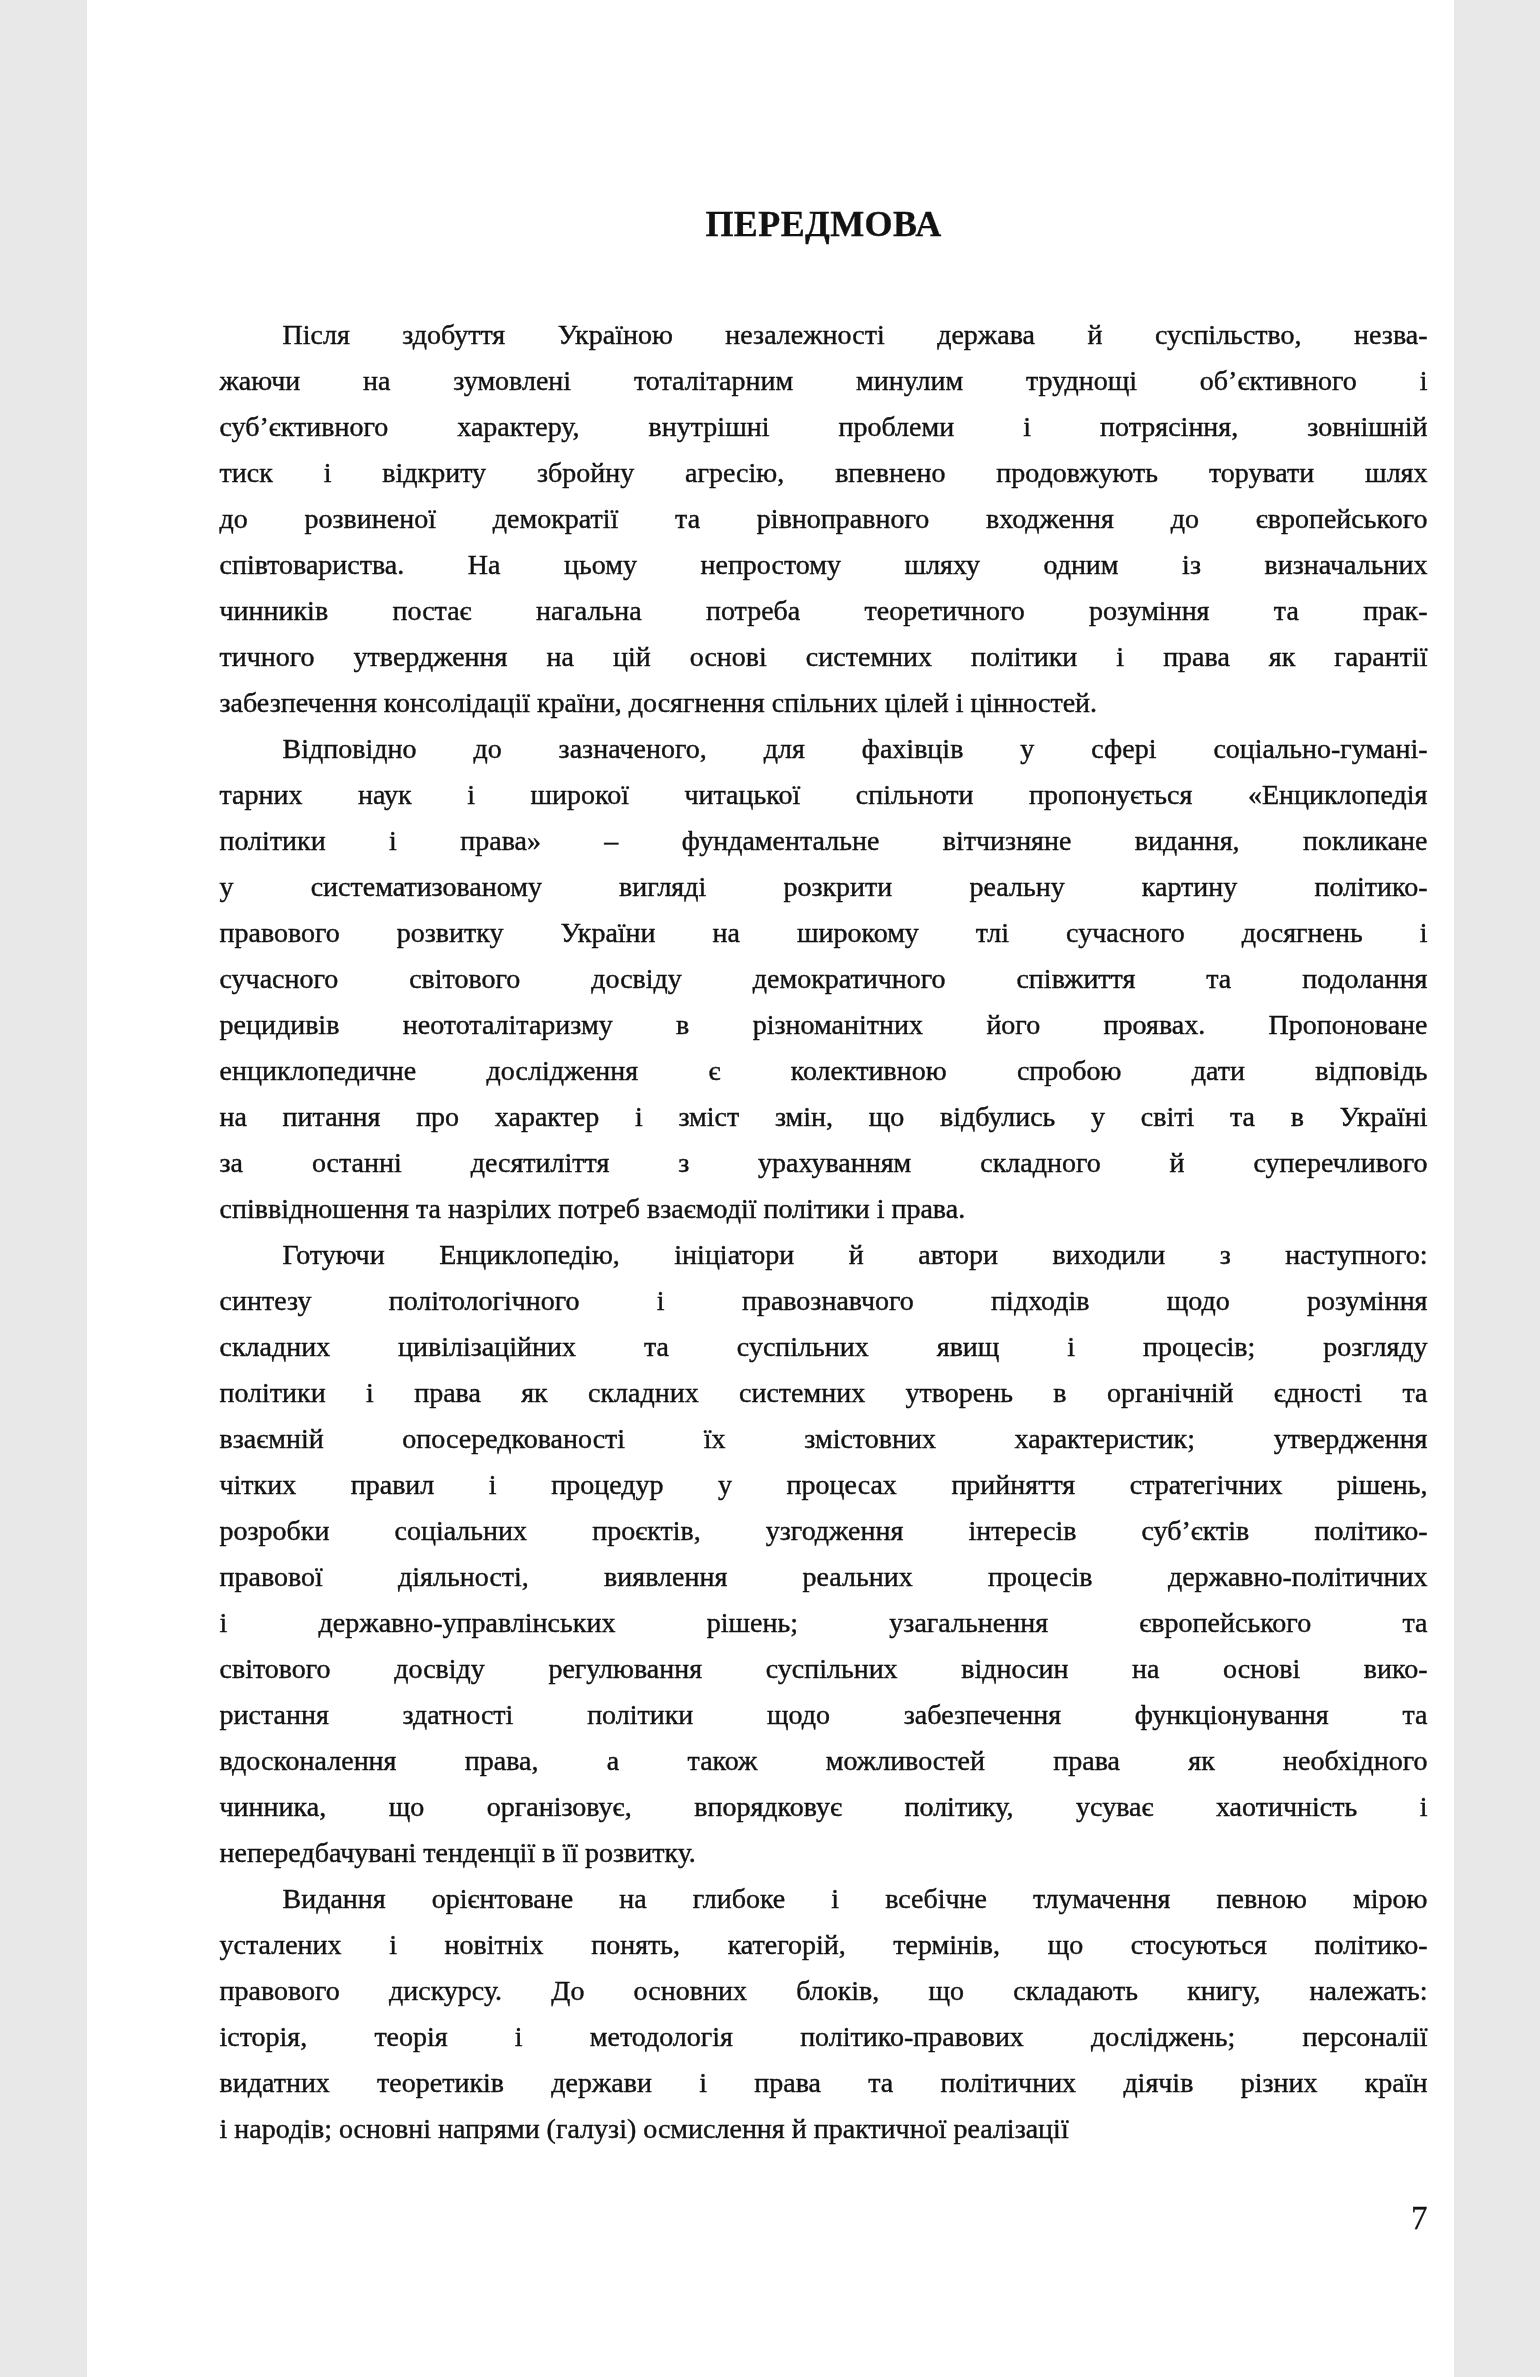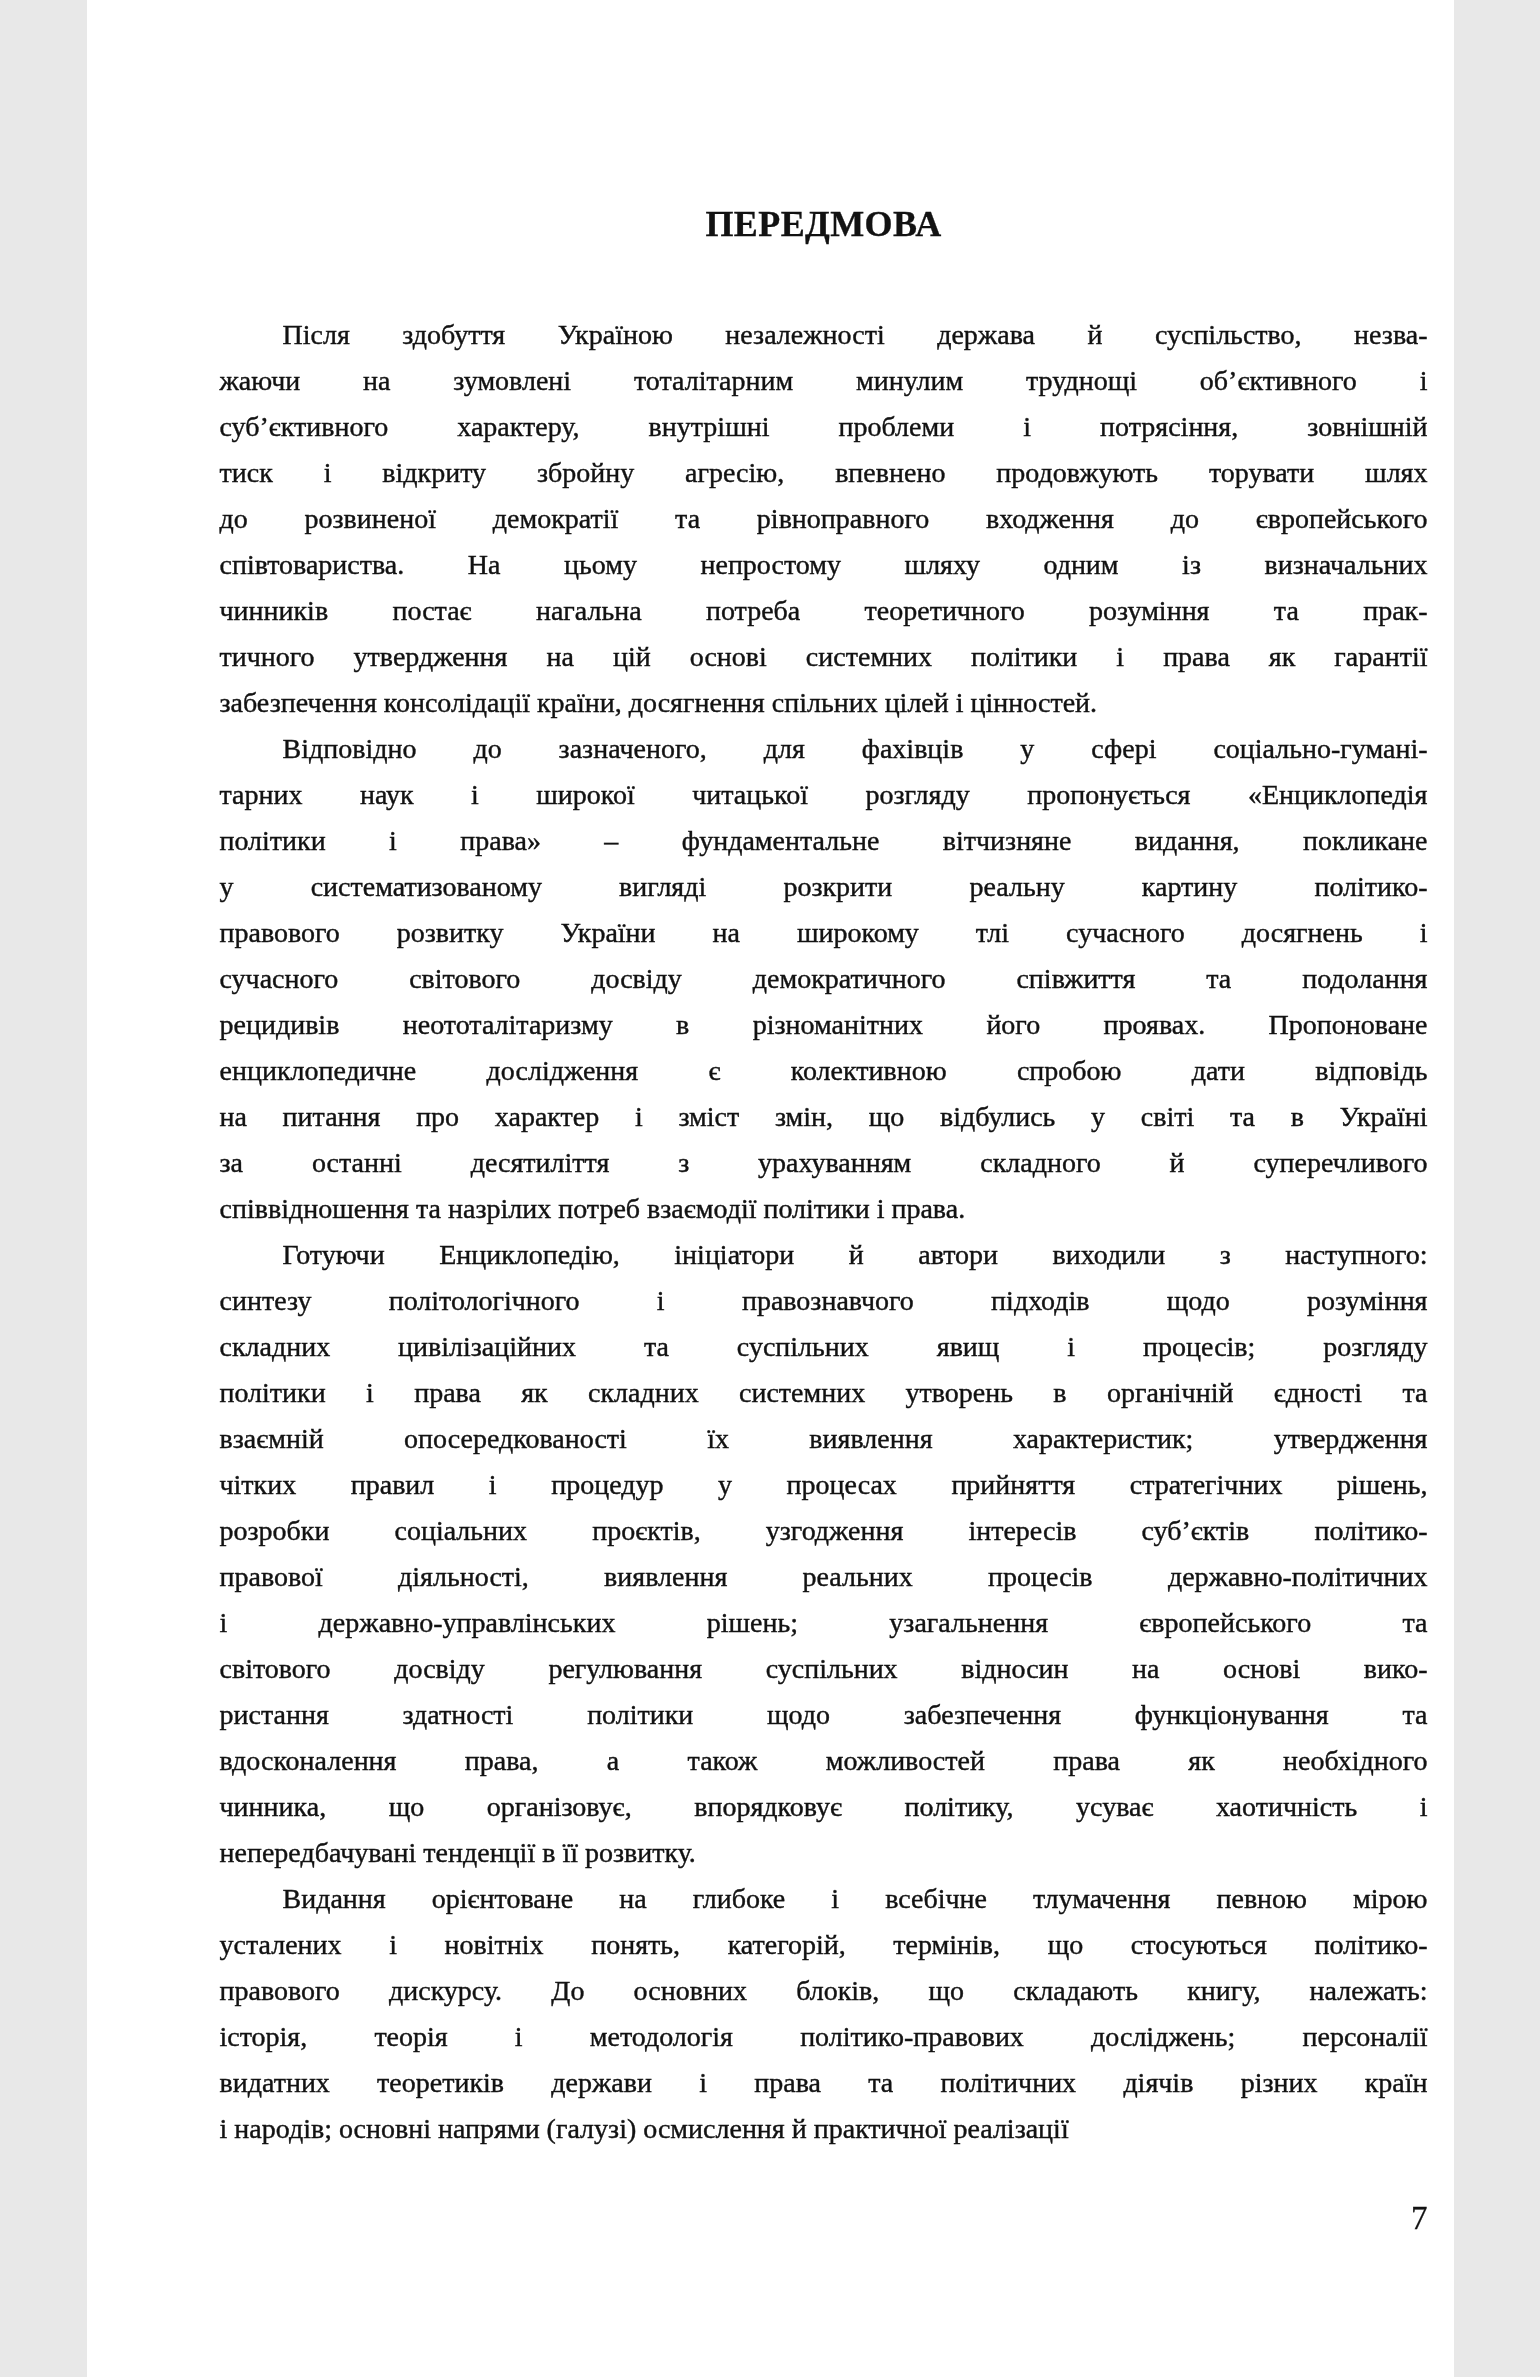--- a/index.html
+++ b/index.html
@@ -76,37 +76,37 @@
         <div class="line">суб’єктивного характеру, внутрішні проблеми і потрясіння, зовнішній</div>
         <div class="line">тиск і відкриту збройну агресію, впевнено продовжують торувати шлях</div>
         <div class="line">до розвиненої демократії та рівноправного входження до європейського</div>
         <div class="line">співтовариства. На цьому непростому шляху одним із визначальних</div>
         <div class="line">чинників постає нагальна потреба теоретичного розуміння та прак-</div>
         <div class="line">тичного утвердження на цій основі системних політики і права як гарантії</div>
         <div class="line last">забезпечення консолідації країни, досягнення спільних цілей і цінностей.</div>
       </div>
       <div class="para">
         <div class="line first">Відповідно до зазначеного, для фахівців у сфері соціально-гумані-</div>
-        <div class="line">тарних наук і широкої читацької розгляду пропонується «Енциклопедія</div>
+        <div class="line">тарних наук і широкої читацької спільноти пропонується «Енциклопедія</div>
         <div class="line">політики і права» – фундаментальне вітчизняне видання, покликане</div>
         <div class="line">у систематизованому вигляді розкрити реальну картину політико-</div>
         <div class="line">правового розвитку України на широкому тлі сучасного досягнень і</div>
         <div class="line">сучасного світового досвіду демократичного співжиття та подолання</div>
         <div class="line">рецидивів неототалітаризму в різноманітних його проявах. Пропоноване</div>
         <div class="line">енциклопедичне дослідження є колективною спробою дати відповідь</div>
         <div class="line">на питання про характер і зміст змін, що відбулись у світі та в Україні</div>
         <div class="line">за останні десятиліття з урахуванням складного й суперечливого</div>
         <div class="line last">співвідношення та назрілих потреб взаємодії політики і права.</div>
       </div>
       <div class="para">
         <div class="line first">Готуючи Енциклопедію, ініціатори й автори виходили з наступного:</div>
         <div class="line">синтезу політологічного і правознавчого підходів щодо розуміння</div>
         <div class="line">складних цивілізаційних та суспільних явищ і процесів; розгляду</div>
         <div class="line">політики і права як складних системних утворень в органічній єдності та</div>
-        <div class="line">взаємній опосередкованості їх виявлення характеристик; утвердження</div>
+        <div class="line">взаємній опосередкованості їх змістовних характеристик; утвердження</div>
         <div class="line">чітких правил і процедур у процесах прийняття стратегічних рішень,</div>
         <div class="line">розробки соціальних проєктів, узгодження інтересів суб’єктів політико-</div>
         <div class="line">правової діяльності, виявлення реальних процесів державно-політичних</div>
         <div class="line">і державно-управлінських рішень; узагальнення європейського та</div>
         <div class="line">світового досвіду регулювання суспільних відносин на основі вико-</div>
         <div class="line">ристання здатності політики щодо забезпечення функціонування та</div>
         <div class="line">вдосконалення права, а також можливостей права як необхідного</div>
         <div class="line">чинника, що організовує, впорядковує політику, усуває хаотичність і</div>
         <div class="line last">непередбачувані тенденції в її розвитку.</div>
       </div>

